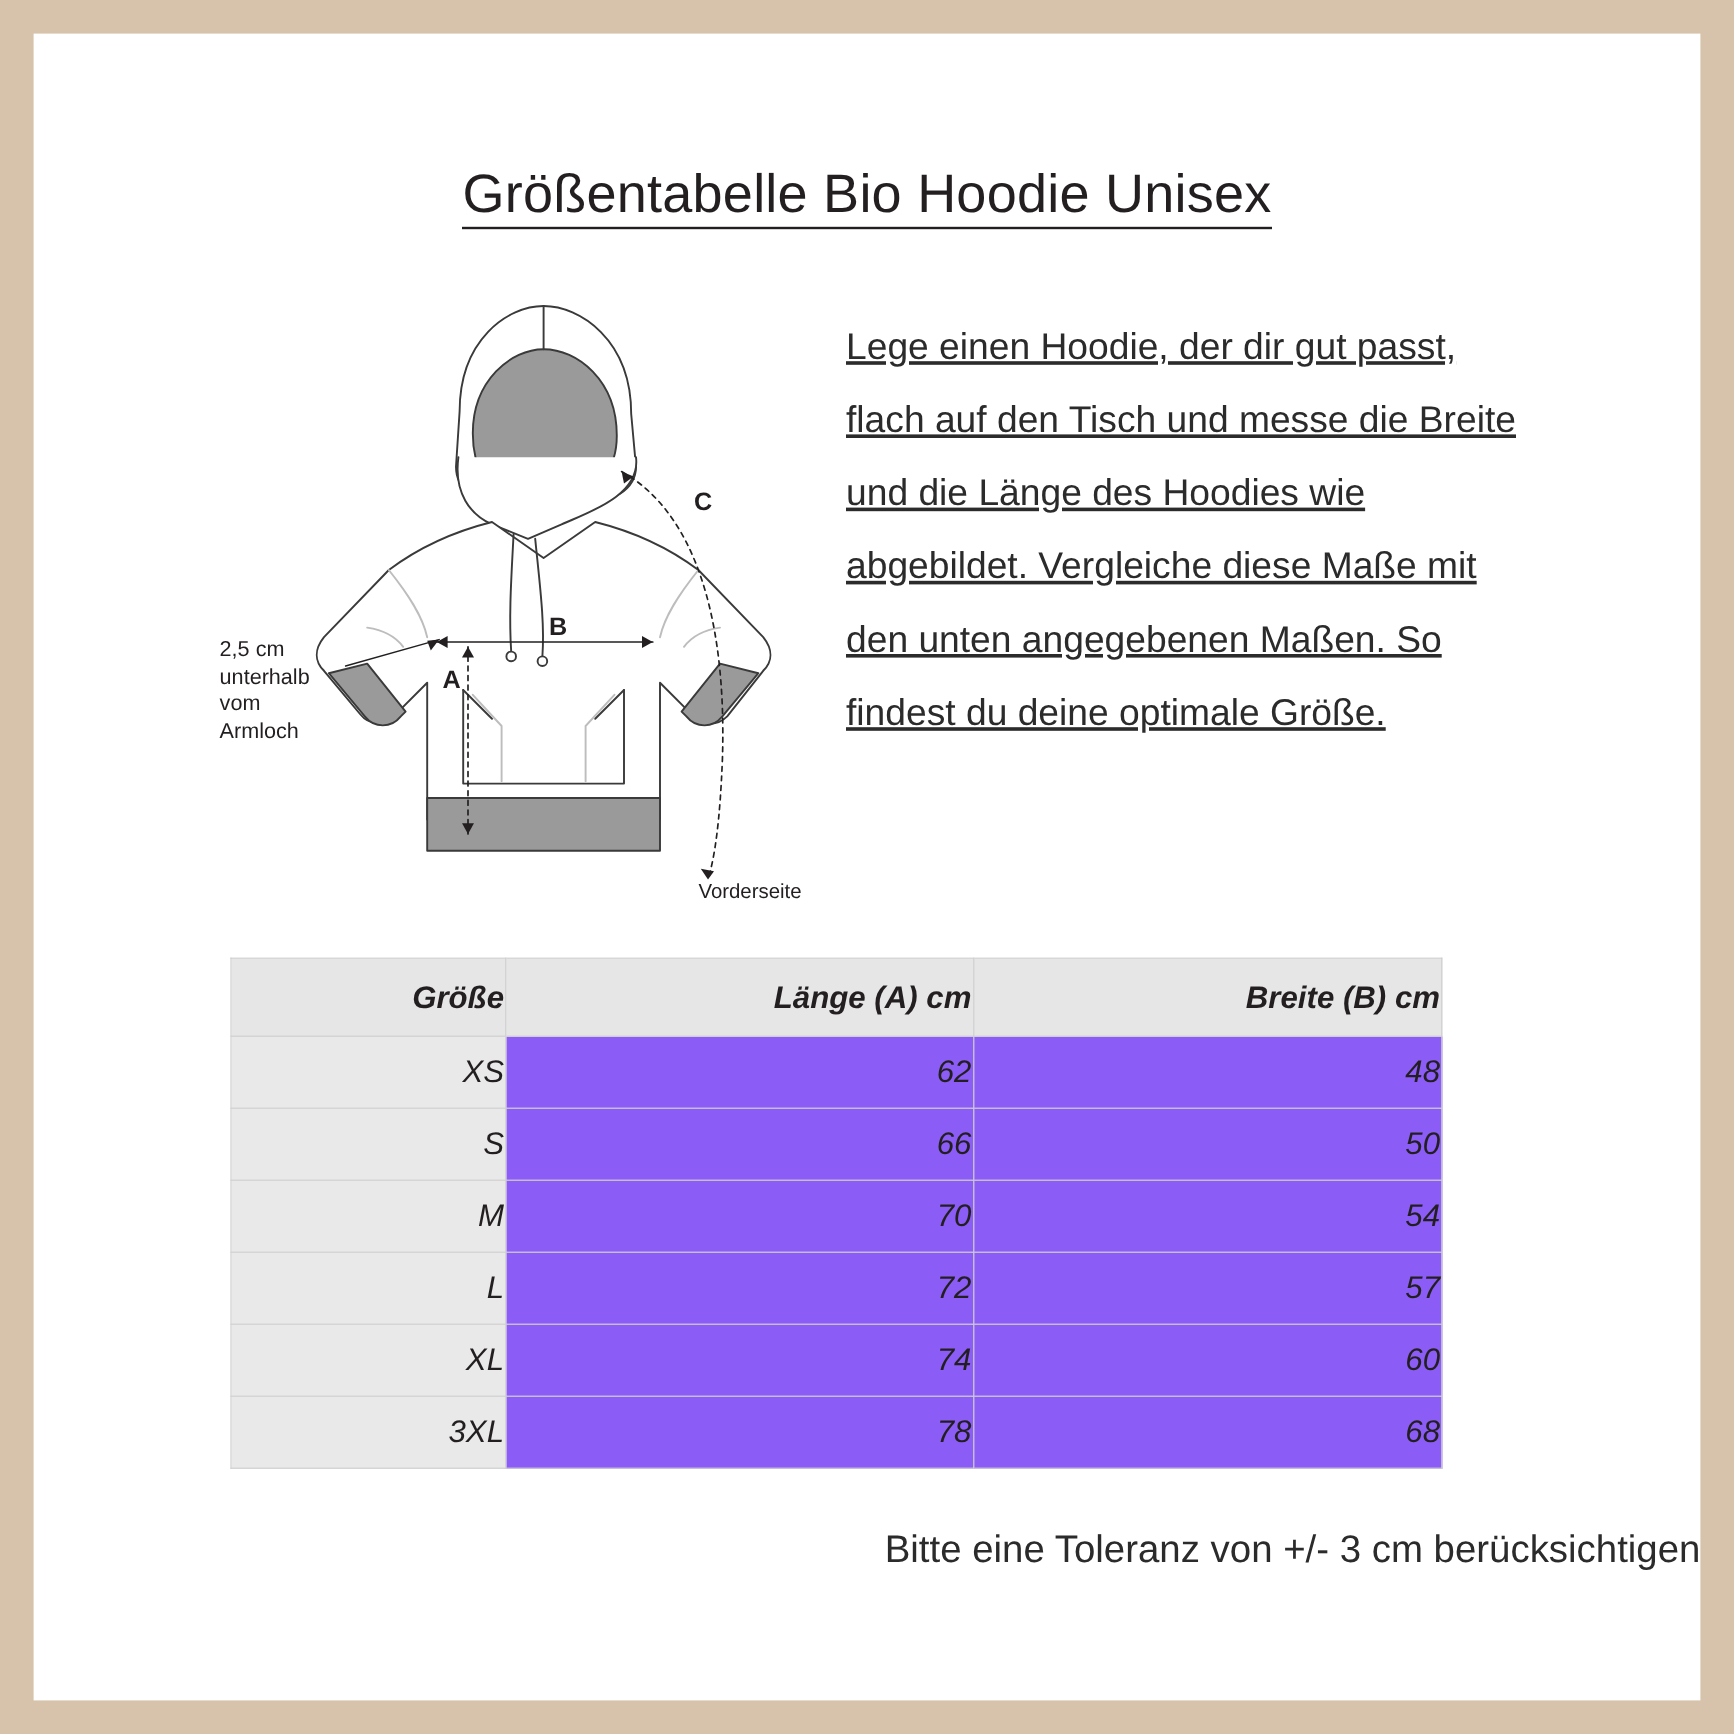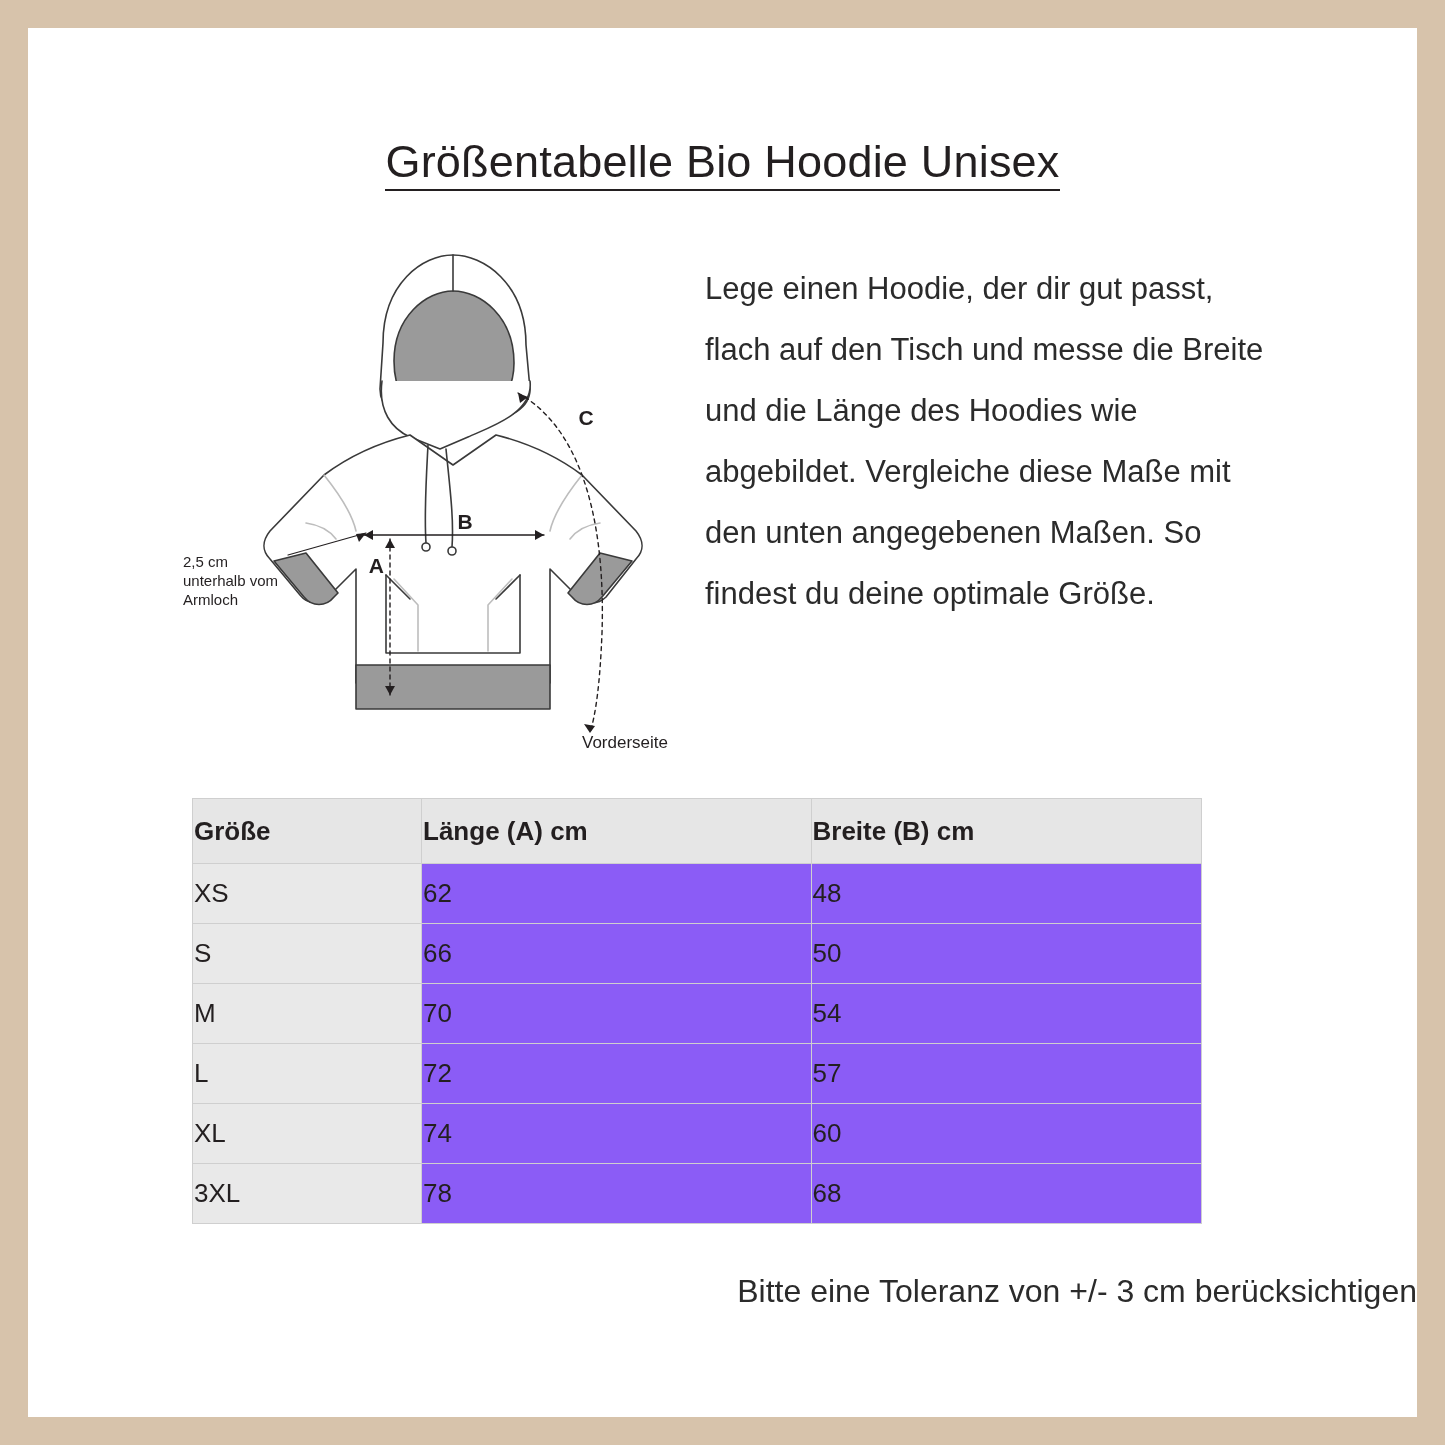--- a/index.html
+++ b/index.html
@@ -52,54 +52,56 @@
     position: absolute;
     left: 150px;
     top: 705px;
     width: 490px;
     text-align: right;
     font-size: 17px;
   }
   .armhole-note {
     position: absolute;
     left: 155px;
-    top: 525px;
+    top: 502px;
     width: 96px;
-    font-size: 15px;
+    font-size: 18px;
     line-height: 1.25;
     color: #231f20;
   }
 
   
   .desc {
     position: absolute;
     left: 677px;
     top: 230px;
     width: 560px;
     font-size: 31px;
     line-height: 1.97;
     color: #2b2b2b;
+    text-decoration: underline;
   }
 
   
   .table-wrap {
     position: absolute;
     left: 164px;
     top: 770px;
     width: 1010px;
   }
   table {
     border-collapse: collapse;
     width: 100%;
     table-layout: fixed;
   }
   th, td {
     border: 1px solid #cfcfcf;
-    text-align: left;
+    text-align: right;
     font-weight: 400;
+    font-style: italic;
   }
   thead th {
     background: #e6e6e6;
     font-size: 26px;
     font-weight: 700;
     height: 62px;
   }
   tbody td {
     height: 57px;
     font-size: 26px;

